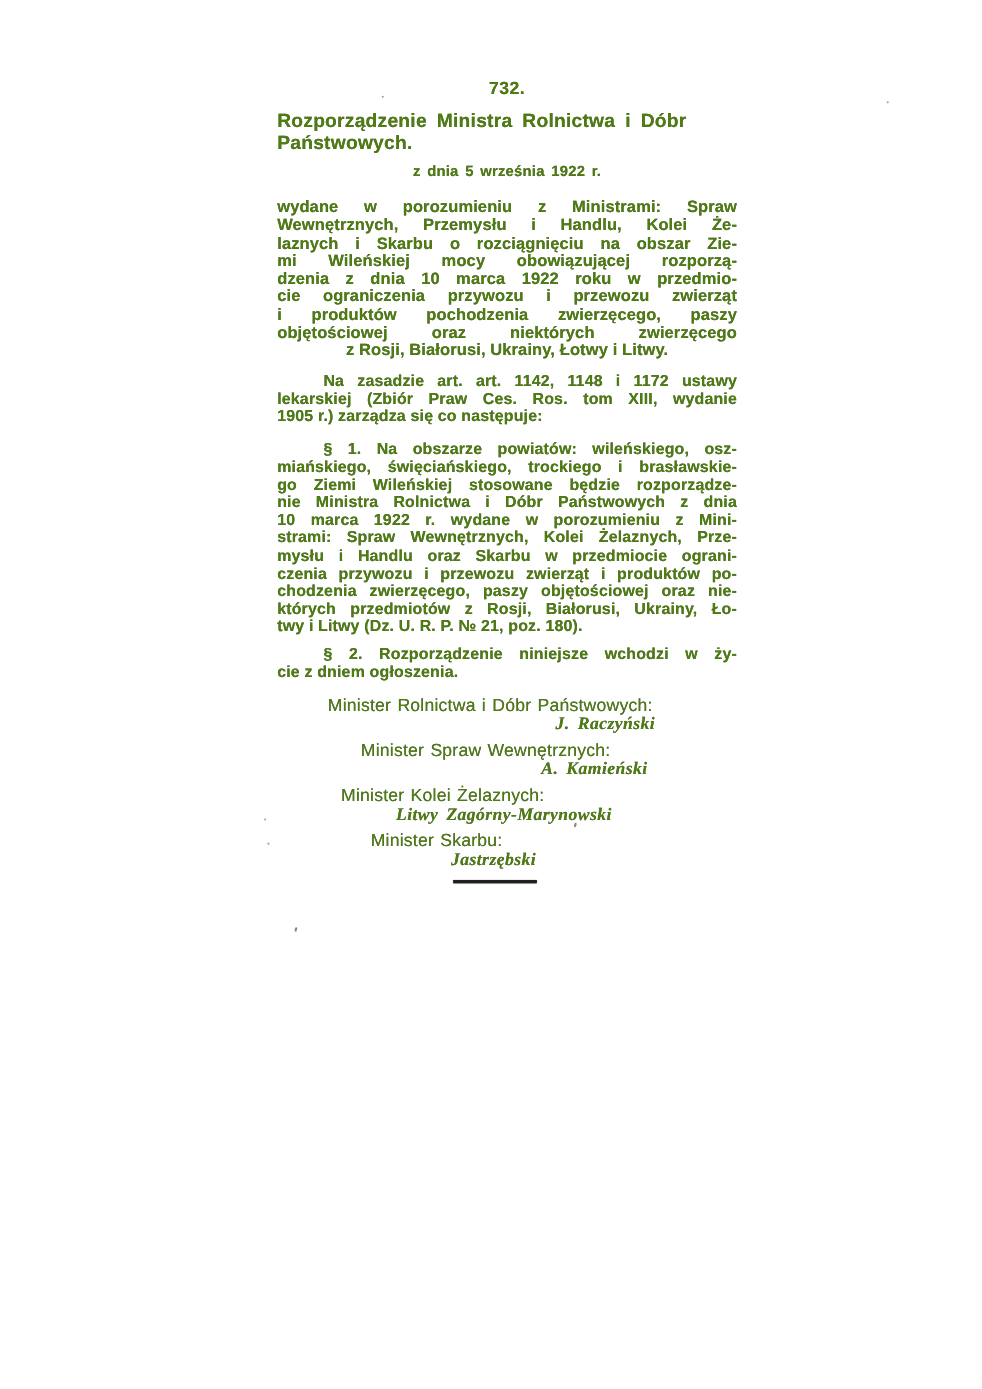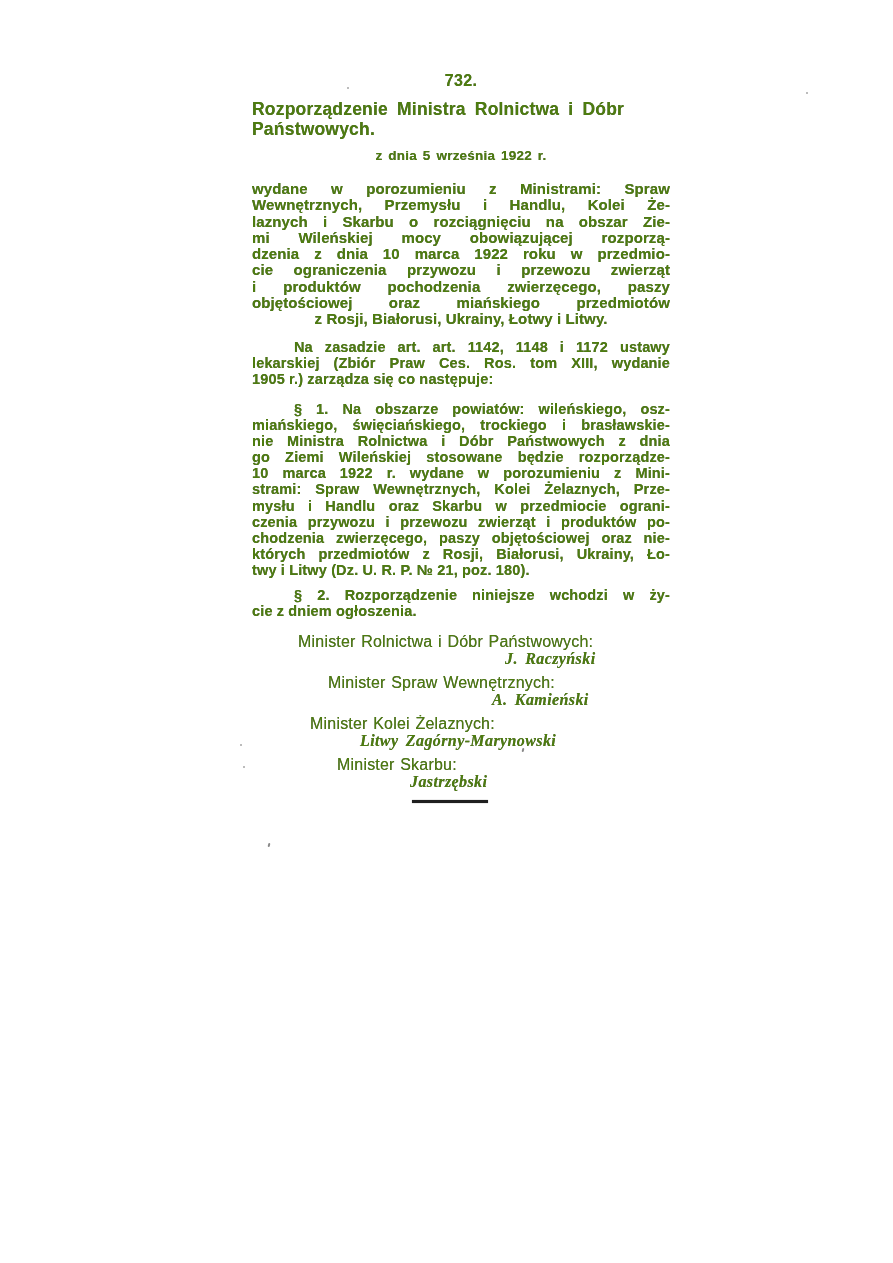--- a/index.html
+++ b/index.html
@@ -114,35 +114,35 @@
     <div class="date-line ink">z dnia 5 września 1922 r.</div>
 
     <div class="para preamble ink">
       <div class="ln">wydane w porozumieniu z Ministrami: Spraw</div>
       <div class="ln">Wewnętrznych, Przemysłu i Handlu, Kolei Że-</div>
       <div class="ln">laznych i Skarbu o rozciągnięciu na obszar Zie-</div>
       <div class="ln">mi Wileńskiej mocy obowiązującej rozporzą-</div>
       <div class="ln">dzenia z dnia 10 marca 1922 roku w przedmio-</div>
       <div class="ln">cie ograniczenia przywozu i przewozu zwierząt</div>
       <div class="ln">i produktów pochodzenia zwierzęcego, paszy</div>
-      <div class="ln">objętościowej oraz miańskiego przedmiotów</div>
+      <div class="ln">objętościowej oraz niektórych zwierzęcego</div>
       <div class="ln ln-center">z Rosji, Białorusi, Ukrainy, Łotwy i Litwy.</div>
     </div>
 
     <div class="para body-para basis ink">
       <div class="ln ln-indent">Na zasadzie art. art. 1142, 1148 i 1172 ustawy</div>
       <div class="ln">lekarskiej (Zbiór Praw Ces. Ros. tom XIII, wydanie</div>
       <div class="ln ln-left">1905 r.) zarządza się co następuje:</div>
     </div>
 
     <div class="para body-para sec1 ink">
       <div class="ln ln-indent">§ 1.  Na obszarze powiatów: wileńskiego, osz-</div>
       <div class="ln">miańskiego, święciańskiego, trockiego i brasławskie-</div>
+      <div class="ln">go Ziemi Wileńskiej stosowane będzie rozporządze-</div>
       <div class="ln">nie Ministra Rolnictwa i Dóbr Państwowych z dnia</div>
-      <div class="ln">go Ziemi Wileńskiej stosowane będzie rozporządze-</div>
       <div class="ln">10 marca 1922 r. wydane w porozumieniu z Mini-</div>
       <div class="ln">strami: Spraw Wewnętrznych, Kolei Żelaznych, Prze-</div>
       <div class="ln">mysłu i Handlu oraz Skarbu w przedmiocie ograni-</div>
       <div class="ln">czenia przywozu i przewozu zwierząt i produktów po-</div>
       <div class="ln">chodzenia zwierzęcego, paszy objętościowej oraz nie-</div>
       <div class="ln">których przedmiotów z Rosji, Białorusi, Ukrainy, Ło-</div>
       <div class="ln ln-left">twy i Litwy (Dz. U. R. P. № 21, poz. 180).</div>
     </div>
 
     <div class="para body-para sec2 ink">

